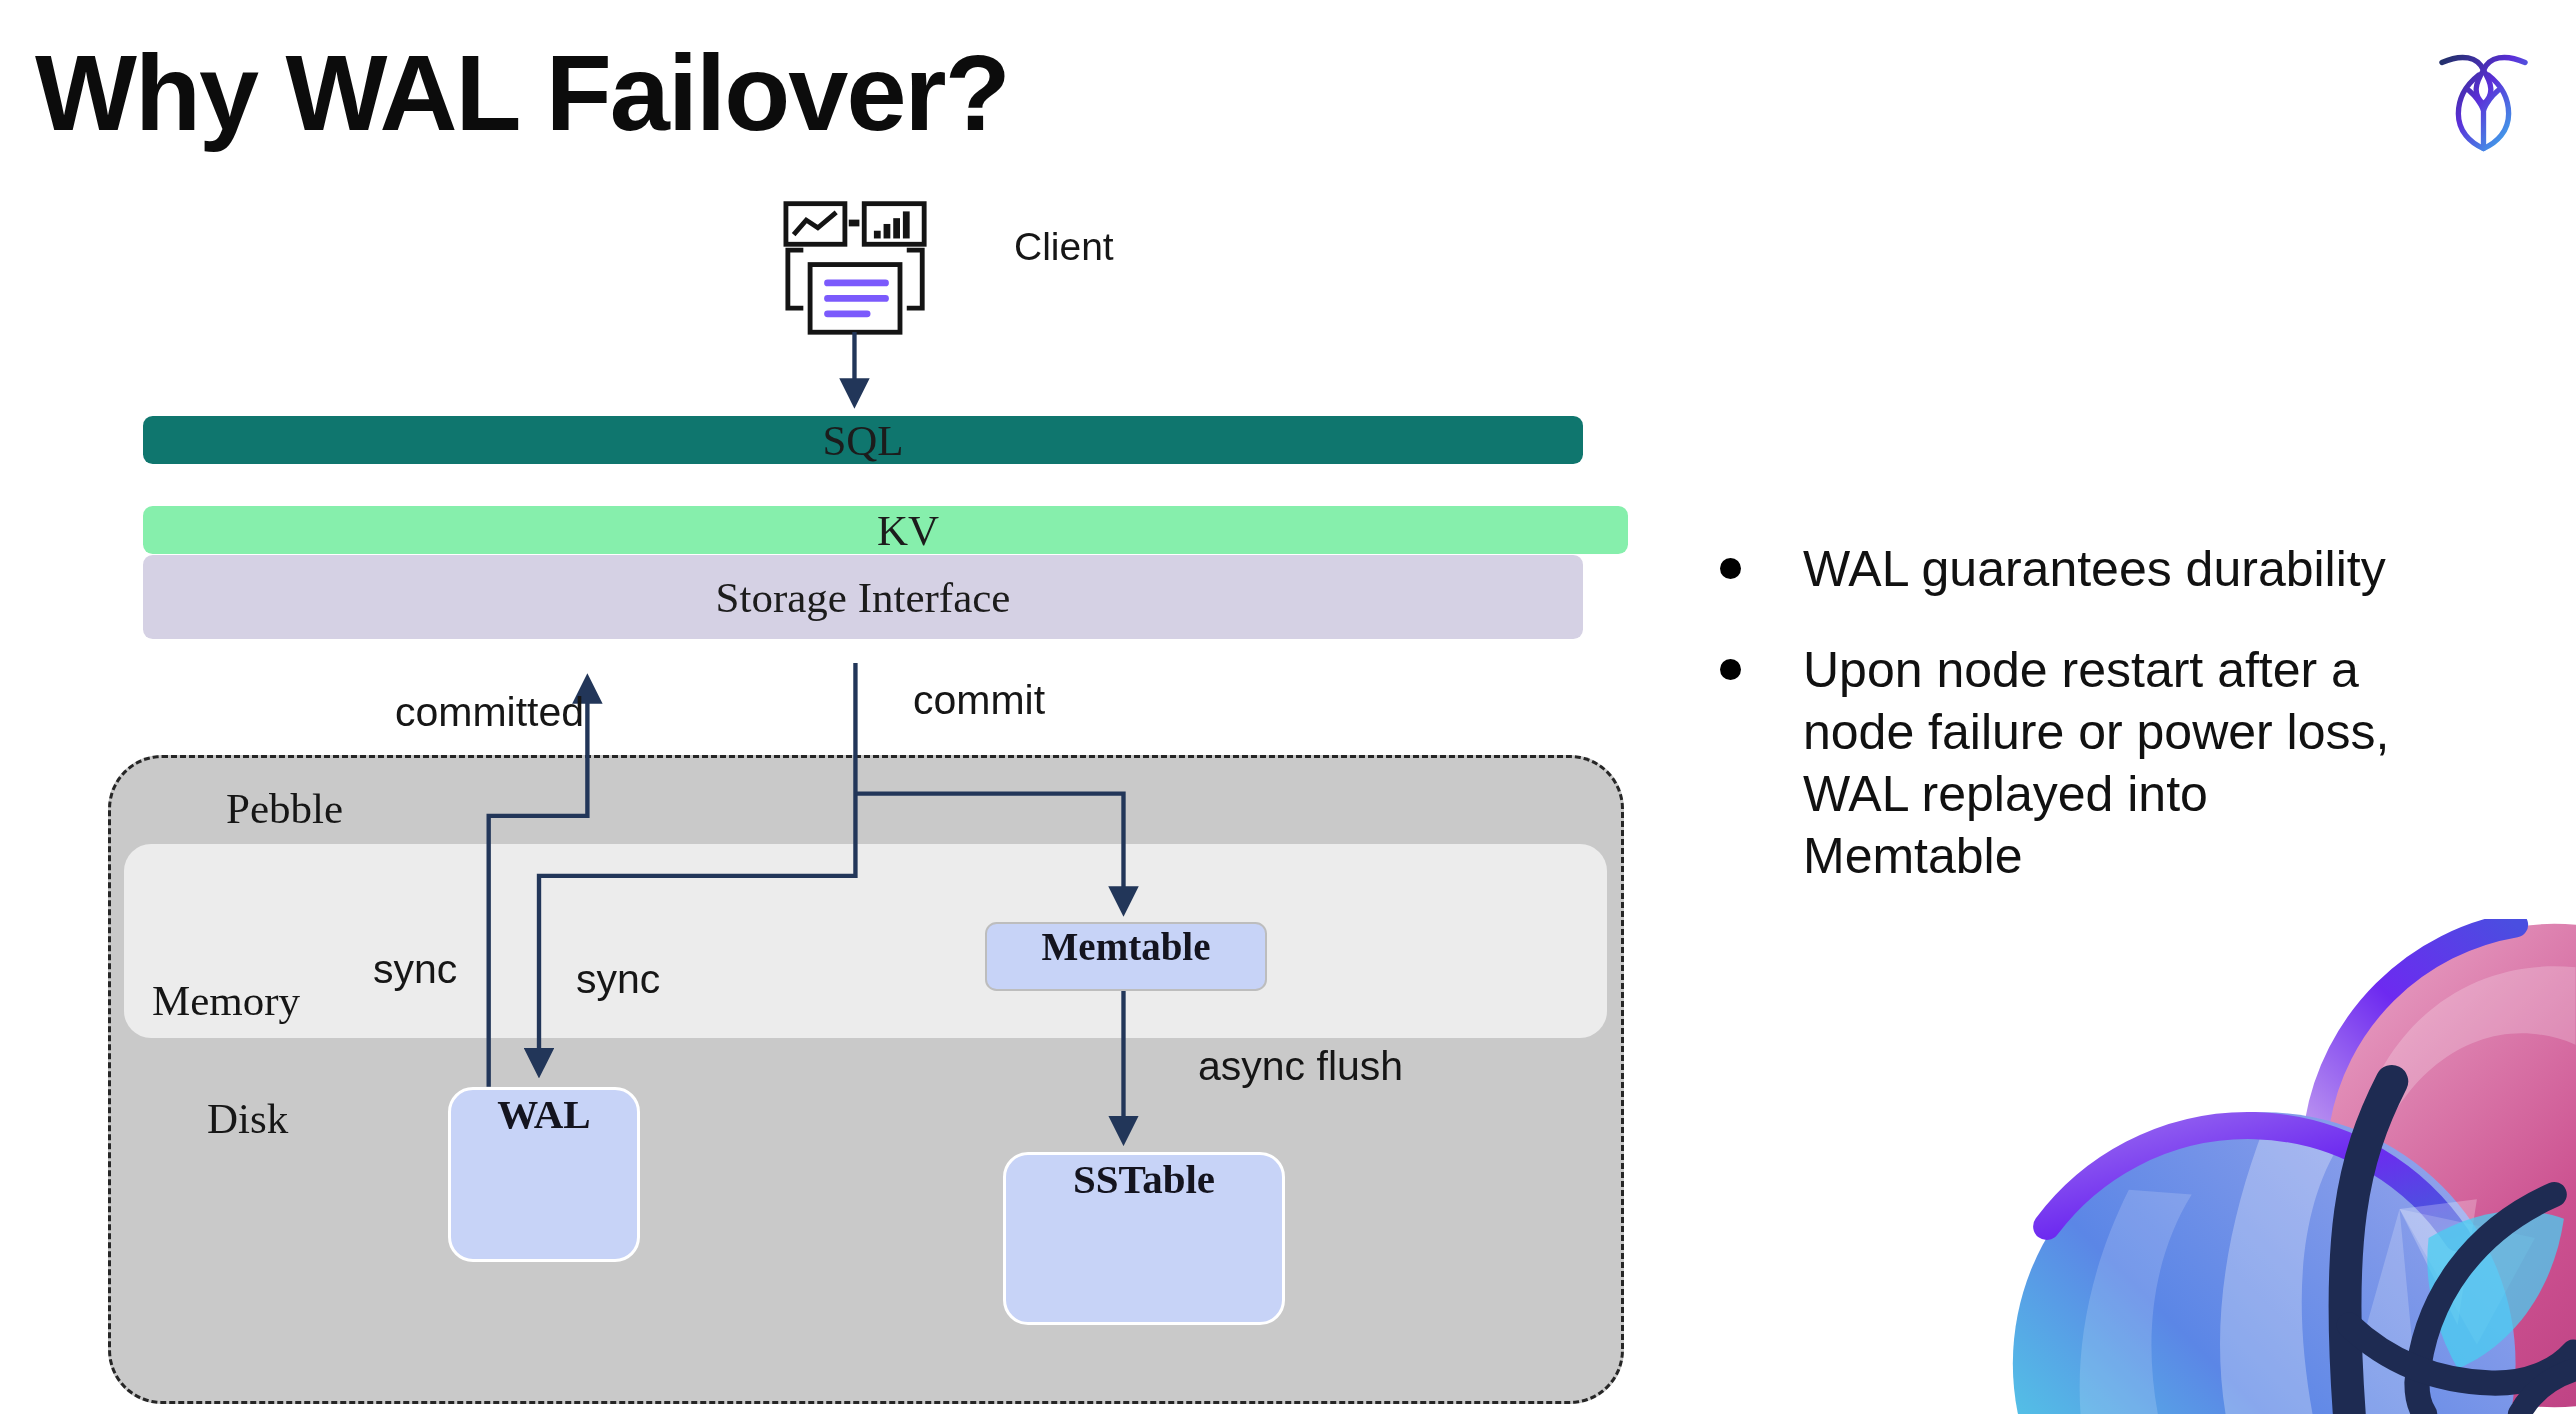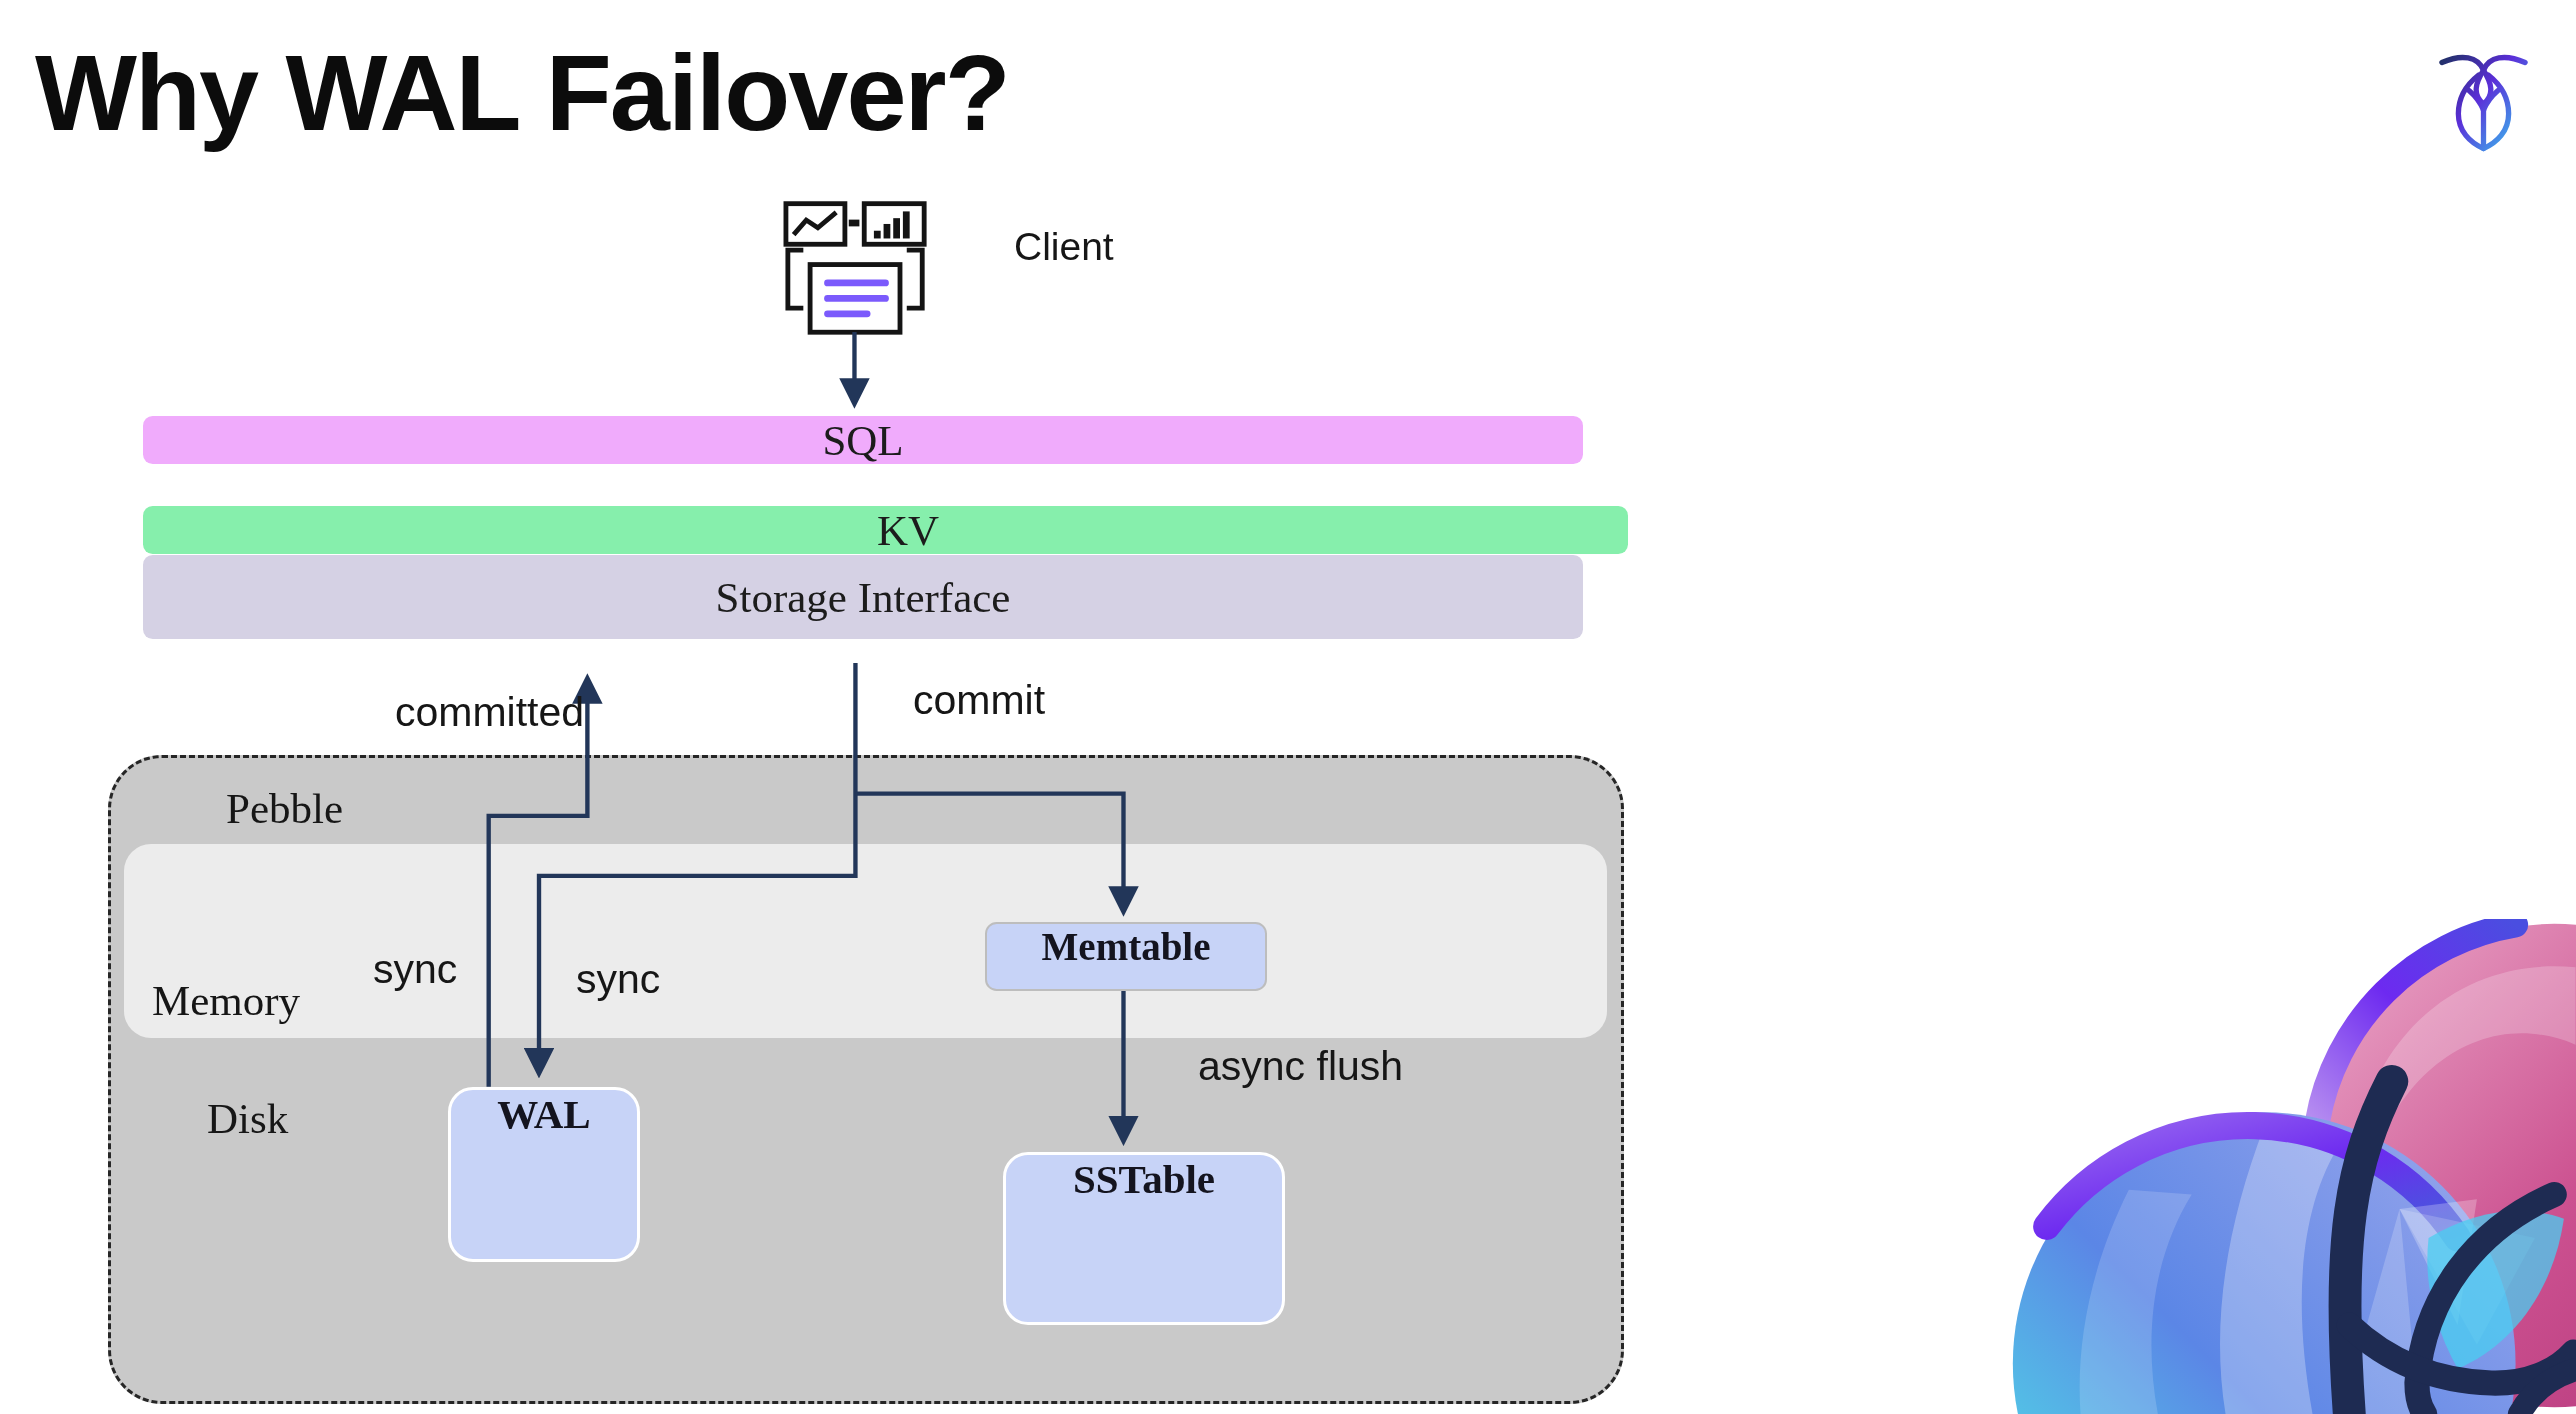--- a/index.html
+++ b/index.html
@@ -12,21 +12,21 @@
     position:absolute; left:35px; top:35px; z-index:3;
     font-size:108px; line-height:116px; font-weight:bold;
     letter-spacing:-1.9px; color:#0c0c0c;
   }
   
   .bar {
     position:absolute; left:143px; width:1440px; z-index:3;
     border-radius:9.7px; display:flex; align-items:center; justify-content:center;
     font-family:"Liberation Serif", serif; font-size:43px; color:#1c1c1c;
   }
-  .bar.sql     { top:416px; height:48px; background:#f0abfc; }
+  .bar.sql     { top:416px; height:48px; background:#0f766e; }
   .bar.kv      { top:506px; height:48px; background:#86efac;padding-left:45px; }
   .bar.storage { top:555px; height:84px; background:#d5d1e4; }
   
   .pebble {
     position:absolute; left:108px; top:755px; width:1510px; height:643px; z-index:1;
     background:#c9c9c9; border:3.9px dashed #262626; border-radius:54px;
   }
   .memory-band {
     position:absolute; left:124px; top:844px; width:1483px; height:194px; z-index:2;
     background:#ececec; border-radius:27px;
@@ -168,20 +168,32 @@
   <div class="node memtable">
     <span>Memtable</span>
   </div>
   <div class="node wal">
     <span>WAL</span>
   </div>
   <div class="node sstable">
     <span>SSTable</span>
   </div>
 
+  <div class="bullets">
+    <div class="bullet-item">
+      <span class="bullet-dot"></span>
+      <span class="bullet-text">WAL guarantees durability</span>
+    </div>
+    <div class="bullet-item">
+      <span class="bullet-dot"></span>
+      <span class="bullet-text">Upon node restart after a
+node failure or power loss,
+WAL replayed into Memtable</span>
+    </div>
+  </div>
 
   <svg class="brand-art" width="641" height="495" viewBox="0 0 662 512">
     <defs>
       <linearGradient id="gPink" x1="0" y1="0" x2="1" y2="1">
         <stop offset="0" stop-color="#ecaccb"></stop>
         <stop offset="0.55" stop-color="#cc5190"></stop>
         <stop offset="1" stop-color="#b23579"></stop>
       </linearGradient>
       <linearGradient id="gBlue" x1="1" y1="0" x2="0" y2="1">
         <stop offset="0" stop-color="#9fa9ec"></stop>

